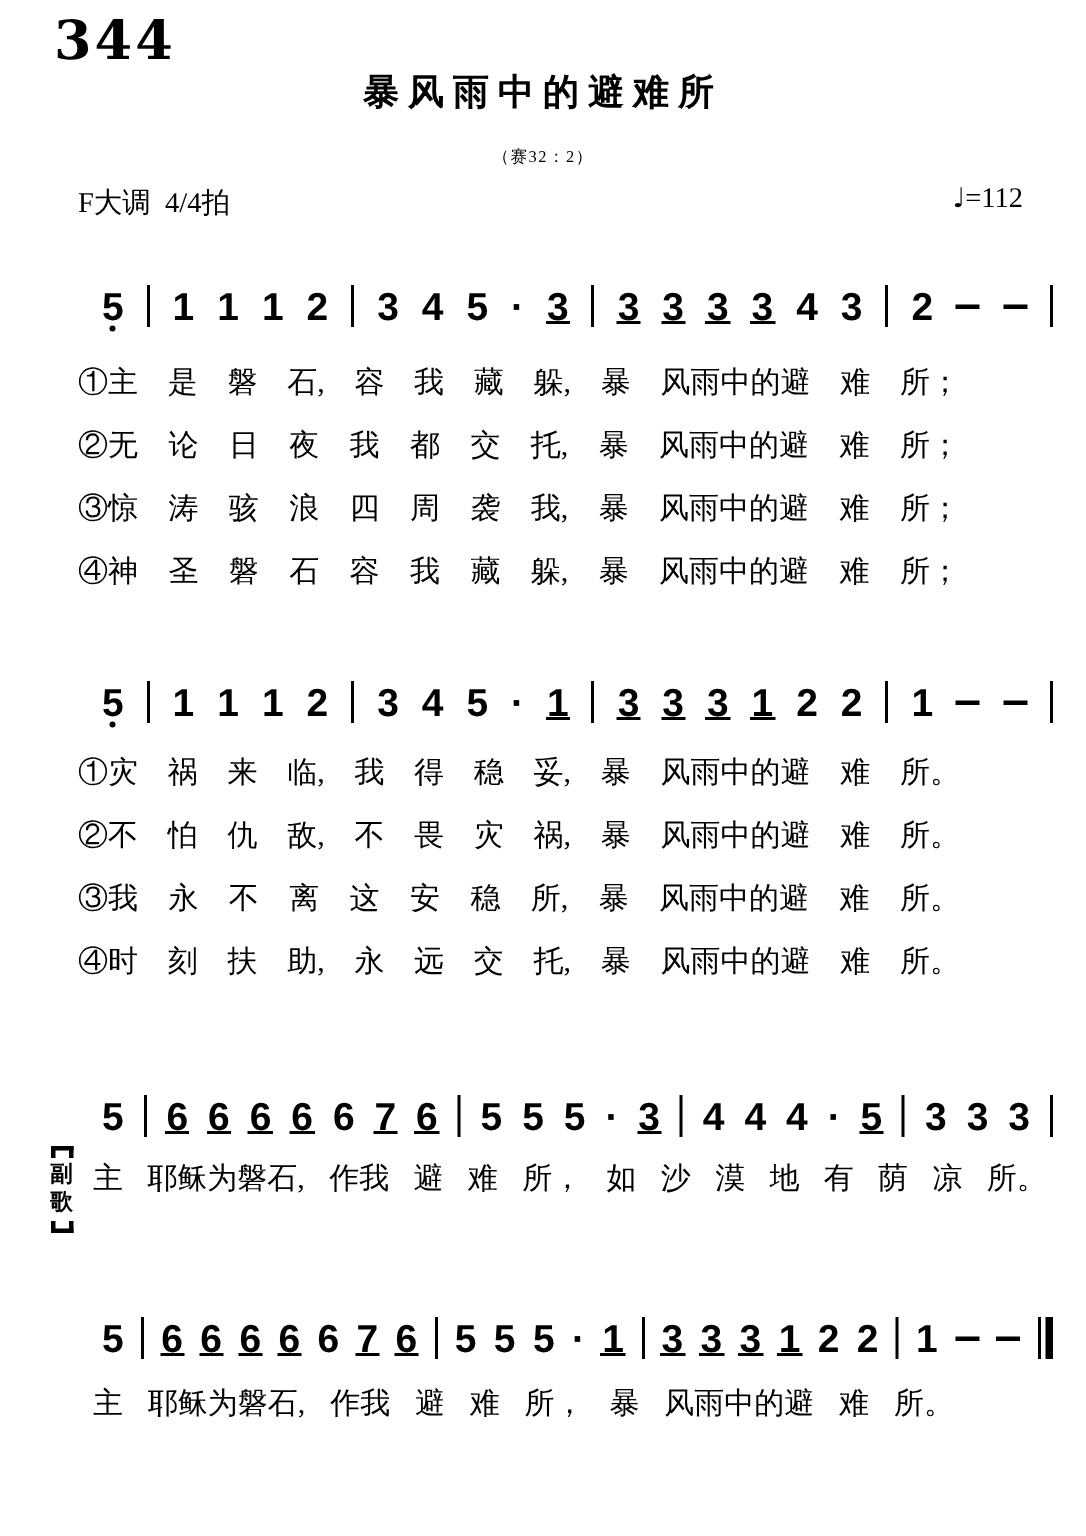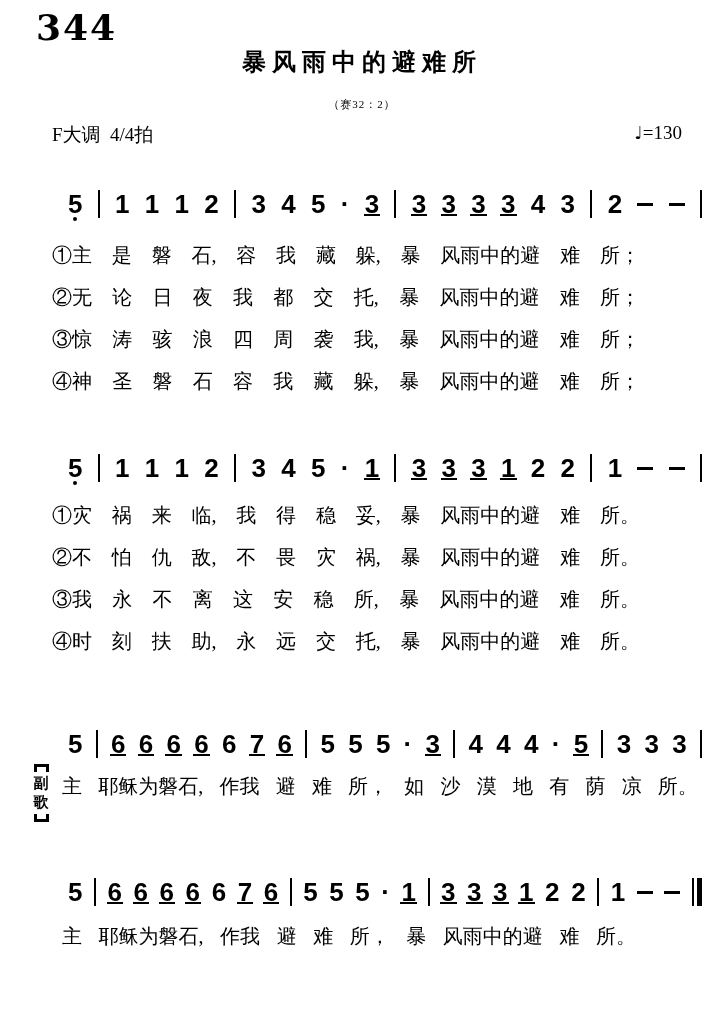--- a/index.html
+++ b/index.html
@@ -76,21 +76,21 @@
 <body>
 
 <div class="page">
 
   <div class="hymn-number">344</div>
   <h1 class="title">暴风雨中的避难所</h1>
   <div class="scripture">（赛32：2）</div>
 
   <div class="meta">
     <span class="keytime">F大调  4/4拍</span>
-    <span class="tempo"><span class="tnote">♩</span><span>=130</span></span>
+    <span class="tempo"><span class="tnote">♩</span><span>=112</span></span>
   </div>
 
   <div class="music" style="top:186px">
       <span class="note">5<span class="ldot"></span></span>
       <div class="bar"></div>
       <span class="note">1</span>
       <span class="note">1</span>
       <span class="note">1</span>
       <span class="note">2</span>
       <div class="bar"></div>

